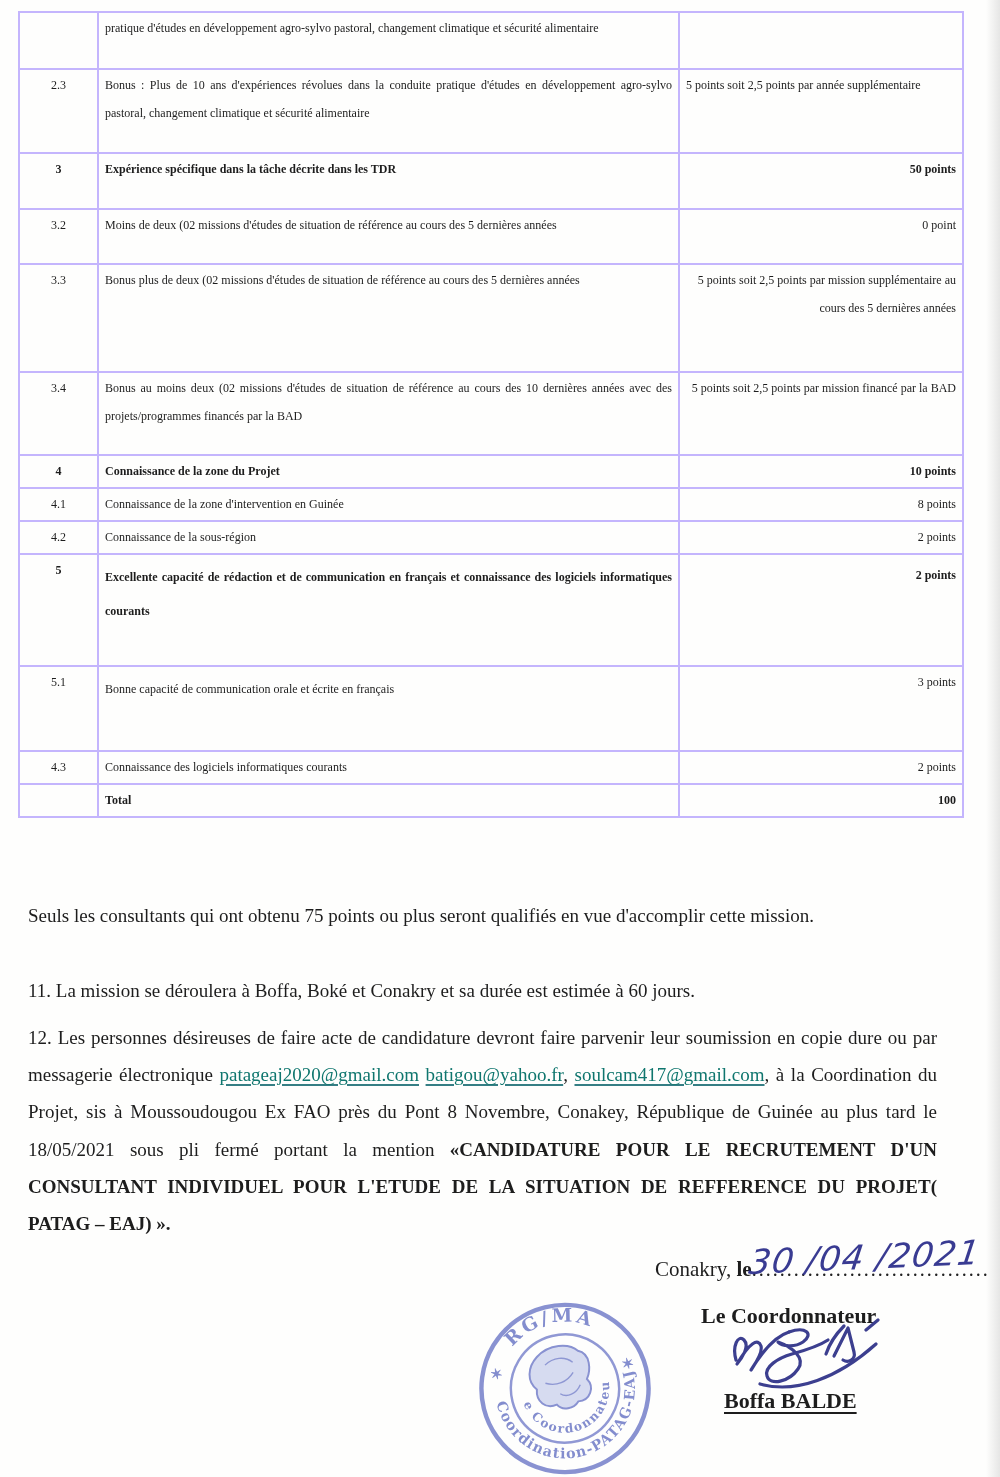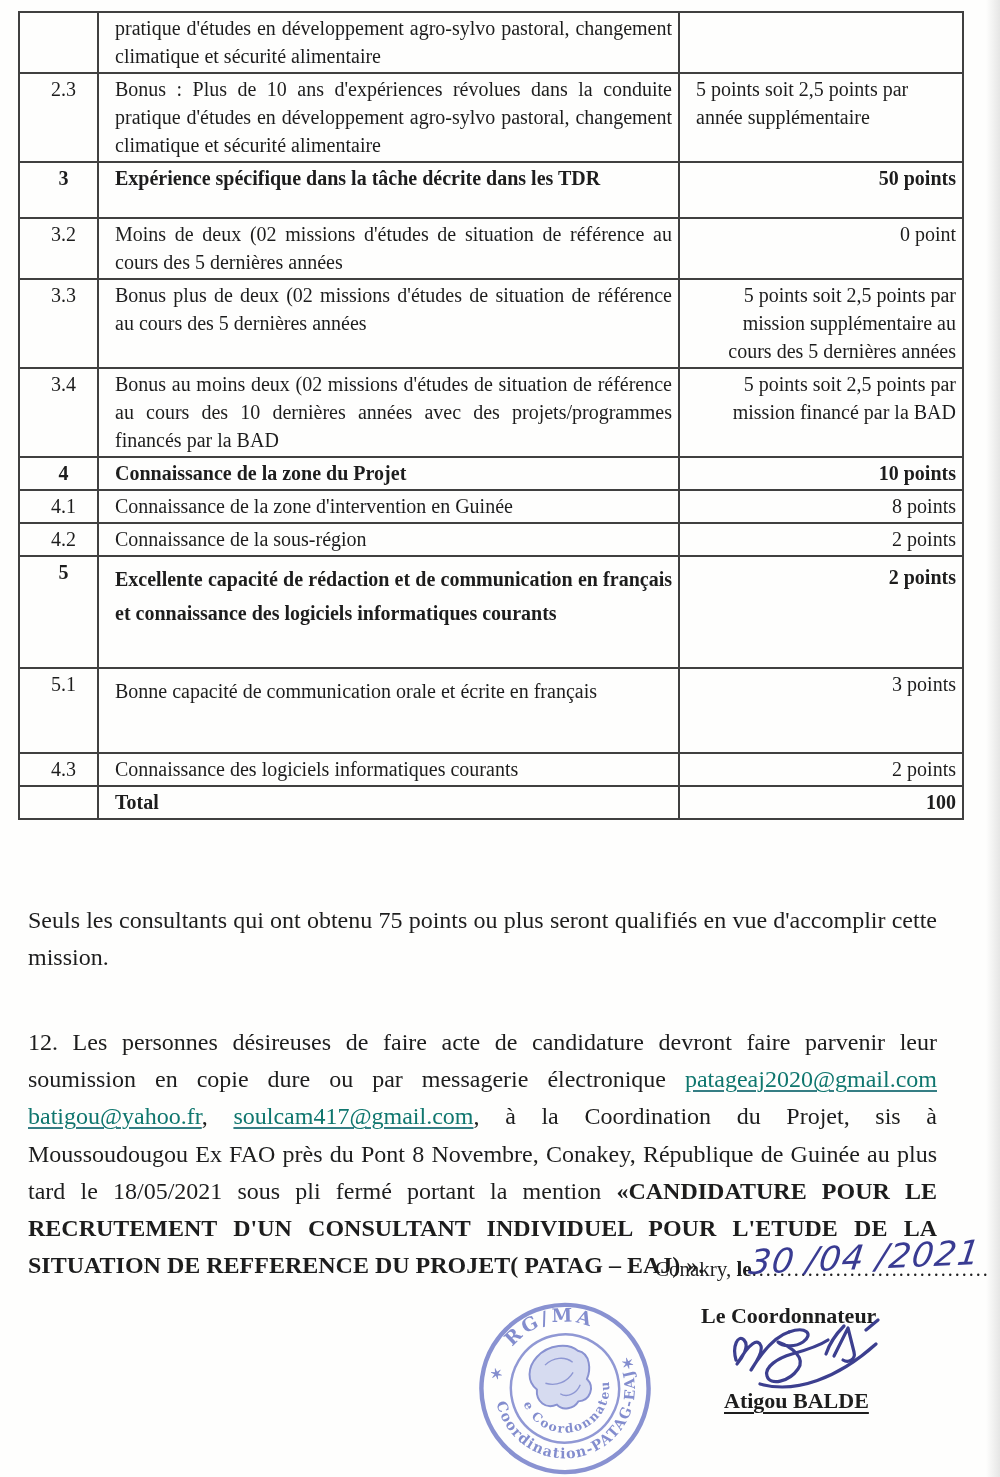--- a/index.html
+++ b/index.html
@@ -9,34 +9,34 @@
     position:relative;
   }
   .page{position:absolute;inset:0;background:#fefefd;}
 
   
   table.score{
     position:absolute;left:18px;top:11px;width:944px;
     border-collapse:collapse;table-layout:fixed;
   }
   table.score td{
-    border:2px solid #404040;vertical-align:top;
-    font-size:20px;line-height:28px;padding:1px 6px 2px 16px;
+    border:2px solid #c4b5fd;vertical-align:top;
+    font-size:12px;line-height:28px;padding:1px 6px 2px 6px;
   }
   td.num{text-align:center;padding-top:3px;}
   td.desc{text-align:justify;padding:2px 10px 3px 12px;}
   td.pts{text-align:right;padding-top:3px;}
   td.pts-left{text-align:left;padding-left:9px;}
   tr.bold td{font-weight:bold;}
   tr.sp5 td.desc{line-height:34px;padding-top:5px;}
   tr.sp5 td.pts{padding-top:6px;}
   tr.sp51 td.desc{line-height:36px;padding-top:4px;}
 
   
-  .para{position:absolute;left:28px;width:909px;font-size:24px;line-height:37px;text-align:justify;}
+  .para{position:absolute;left:28px;width:909px;font-size:19px;line-height:37px;text-align:justify;}
   .p-qualif{top:878px;}
   .p-11{top:953px;text-align:left;}
   .p-12{top:1000px;line-height:37.2px;}
   .p-12 strong{font-weight:bold;}
   a.mail{
     color:#0f766e;
     text-decoration:underline;
     text-decoration-color:#357e84;
     text-decoration-thickness:1.6px;
     text-underline-offset:3px;
@@ -86,21 +86,21 @@
       <tr class="bold" style="height:56px">
         <td class="num">3</td>
         <td class="desc">Expérience  spécifique dans la tâche décrite dans les TDR</td>
         <td class="pts">50 points</td>
       </tr>
       <tr style="height:55px">
         <td class="num">3.2</td>
         <td class="desc">Moins de deux (02 missions d'études  de situation de référence au cours des 5 dernières années</td>
         <td class="pts">0 point</td>
       </tr>
-      <tr style="height:87px">
+      <tr style="height:108px">
         <td class="num">3.3</td>
         <td class="desc">Bonus plus de deux (02 missions d'études de situation de référence au cours des 5 dernières années</td>
         <td class="pts">5 points soit 2,5 points par mission supplémentaire au cours des 5 dernières années</td>
       </tr>
       <tr style="height:83px">
         <td class="num">3.4</td>
         <td class="desc">Bonus au moins deux (02 missions d'études de situation de référence au cours des 10 dernières années avec des projets/programmes financés par la BAD</td>
         <td class="pts">5 points soit 2,5 points par mission financé par la BAD</td>
       </tr>
       <tr class="bold" style="height:29px">
@@ -136,40 +136,41 @@
       <tr class="bold" style="height:30px">
         <td class="num"></td>
         <td class="desc">Total</td>
         <td class="pts">100</td>
       </tr>
     </tbody>
   </table>
 
   <p class="para p-qualif">Seuls les consultants qui ont obtenu 75 points ou plus seront qualifiés en vue d'accomplir cette mission.</p>
 
+  <p class="para p-11">11. La mission se déroulera à Boffa, Boké et Conakry et sa durée est estimée à 60 jours.</p>
 
   <p class="para p-12"><span>12. Les personnes désireuses de faire acte de candidature devront faire parvenir leur soumission en copie dure ou par messagerie électronique </span><a class="mail">patageaj2020@gmail.com</a><span> </span><a class="mail">batigou@yahoo.fr</a><span>,  </span><a class="mail">soulcam417@gmail.com</a><span>,  à la Coordination du Projet, sis à Moussoudougou Ex FAO près du Pont 8 Novembre, Conakey, République de Guinée au plus tard le 18/05/2021 sous pli fermé portant la mention </span><strong>«CANDIDATURE POUR LE RECRUTEMENT D'UN CONSULTANT INDIVIDUEL POUR L'ETUDE DE LA SITUATION DE REFFERENCE DU PROJET( PATAG – EAJ) ».</strong></p>
 
   <div class="dateline"><span>Conakry, </span><b>le</b><span class="dots">..................................</span></div>
 
   <div class="ink ink-date">30 /04 /2021</div>
 
   <div class="role">Le Coordonnateur</div>
 
   <svg class="sig-svg" width="172" height="86" viewBox="0 0 172 86">
     <g fill="none" stroke="#2c2f86" stroke-width="3.2" stroke-linecap="round" stroke-linejoin="round" opacity=".92">
       <path d="M10,44 C6,30 12,18 18,24 C24,30 16,42 11,48 C24,26 32,22 35,30 C37,37 29,48 25,54 C36,36 50,20 63,16"></path>
       <path d="M63,16 C80,10 88,18 77,26 C68,32 56,30 52,26 C66,31 80,42 72,53 C63,66 44,70 41,60 C38,51 52,42 66,38 C84,33 96,28 102,24"></path>
       <path d="M100,38 C104,26 112,16 118,10 M108,40 L122,12 L128,36 C130,44 122,47 117,44"></path>
       <path d="M34,68 C70,78 112,62 150,28"></path>
       <path d="M140,14 L152,4"></path>
     </g>
   </svg>
 
-  <div class="sig-name">Atigou BALDE</div>
+  <div class="sig-name">Boffa BALDE</div>
 
   <svg class="stamp-svg" width="186" height="177" viewBox="-93 -90 186 180">
     <g transform="rotate(-14)" font-family="DejaVu Serif, serif" font-weight="bold" fill="#5f6cc0">
       <circle cx="0" cy="0" r="85" fill="none" stroke="#6571c4" stroke-width="4.5" opacity=".85"></circle>
       <circle cx="0" cy="0" r="55" fill="none" stroke="#6571c4" stroke-width="2.5" opacity=".8"></circle>
 
       <defs>
         <path id="arcTop" d="M -68 0 A 68 68 0 0 1 68 0"></path>
         <path id="arcBot" d="M -71 0 A 71 71 0 0 0 71 0"></path>
         <path id="arcIn" d="M -45 0 A 45 45 0 0 0 45 0"></path>

